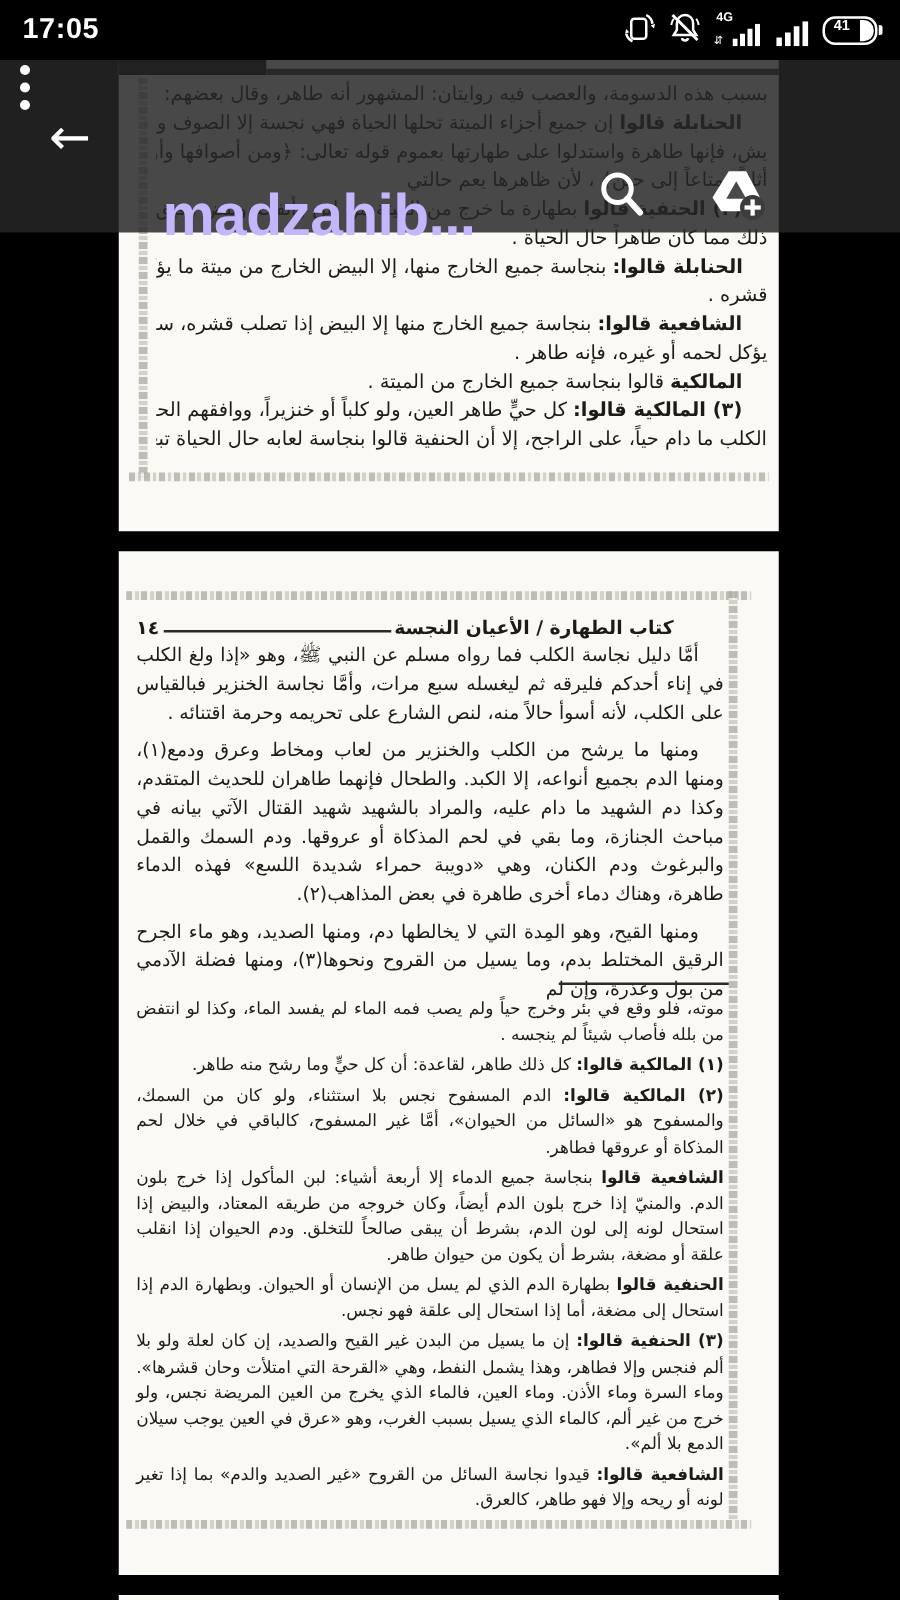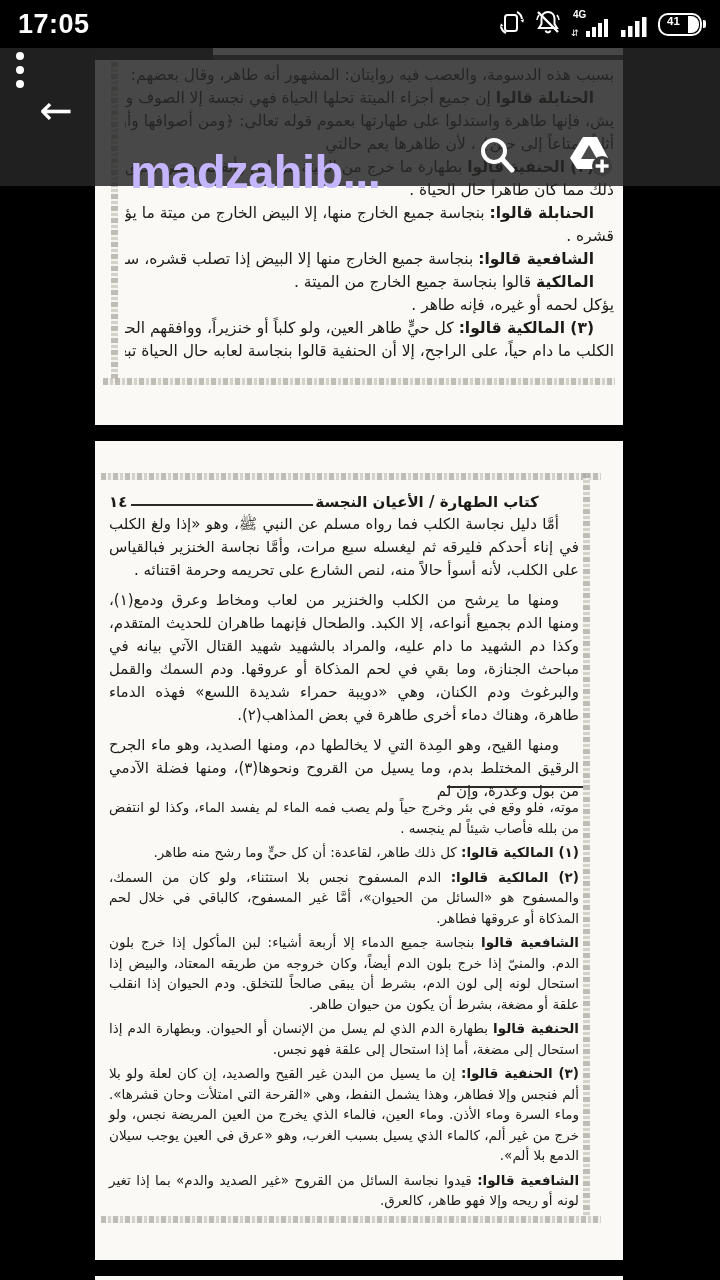--- a/index.html
+++ b/index.html
@@ -1,21 +1,21 @@
 <!DOCTYPE html>
 <html><head>
 <meta charset="utf-8">
 <style>
   html,body{margin:0;padding:0;background:#000;}
   .screen{position:relative;width:720px;height:1280px;background:#000;overflow:hidden;
           font-family:"DejaVu Sans",sans-serif;}
 
   
   .status-bar{position:absolute;left:0;top:0;width:720px;height:48px;background:#000;}
-  .status-time{position:absolute;left:18px;top:9px;color:#fff;font-size:27px;font-weight:600;
+  .status-time{position:absolute;left:18px;top:9px;color:#fff;font-size:23px;font-weight:600;
                font-family:"Liberation Sans",sans-serif;letter-spacing:.5px;}
   .status-icons{position:absolute;right:14px;top:0;height:48px;display:flex;align-items:center;gap:11px;}
   .sim1{position:relative;width:38px;height:32px;}
   .sim1 .net{position:absolute;left:1px;top:1px;color:#fff;font-size:10px;font-weight:700;
              font-family:"Liberation Sans",sans-serif;}
   .sim1 .updown{position:absolute;left:-1px;bottom:2px;color:#fff;font-size:9px;line-height:9px;}
   .sim1 svg{position:absolute;right:0;bottom:3px;}
   .battery{position:relative;display:flex;align-items:center;}
   .batt-body{position:relative;width:40px;height:19px;border:2px solid #fff;border-radius:10px;
              display:flex;align-items:flex-start;}
@@ -135,22 +135,22 @@
     <div class="p1-lines">
       <div class="line"><span class="b"></span> <span>بسبب هذه الدسومة، والعصب فيه روايتان: المشهور أنه طاهر، وقال بعضهم: الأصح نجاسته .</span></div>
       <div class="line ind"><span class="b">الحنابلة قالوا</span> <span>إن جميع أجزاء الميتة تحلها الحياة فهي نجسة إلا الصوف والشعر والوبر</span></div>
       <div class="line"><span class="b"></span> <span>يش، فإنها طاهرة واستدلوا على طهارتها بعموم قوله تعالى: ﴿ومن أصوافها وأوبارها وأشعارها</span></div>
       <div class="line"><span class="b"></span> <span>أثاثاً ومتاعاً إلى حين﴾ ، لأن ظاهرها يعم حالتي</span></div>
       <div class="line ind"><span class="b">(٢) الحنفية قالوا</span> <span>بطهارة ما خرج من الميتة من لبن وأنفحة وبيض رقيق القشرة أو غليظها ونحو</span></div>
       <div class="line"><span class="b"></span> <span>ذلك مما كان طاهراً حال الحياة .</span></div>
       <div class="line ind"><span class="b">الحنابلة قالوا:</span> <span>بنجاسة جميع الخارج منها، إلا البيض الخارج من ميتة ما يؤكل إن تصلب</span></div>
       <div class="line"><span class="b"></span> <span>قشره .</span></div>
       <div class="line ind"><span class="b">الشافعية قالوا:</span> <span>بنجاسة جميع الخارج منها إلا البيض إذا تصلب قشره، سواء كان من ميتة ما</span></div>
+      <div class="line"><span class="b"></span> <span>يؤكل لحمه أو غيره، فإنه طاهر .</span></div>
       <div class="line ind"><span class="b">المالكية</span> <span>قالوا بنجاسة جميع الخارج من الميتة .</span></div>
-      <div class="line"><span class="b"></span> <span>يؤكل لحمه أو غيره، فإنه طاهر .</span></div>
       <div class="line ind"><span class="b">(٣) المالكية قالوا:</span> <span>كل حيٍّ طاهر العين، ولو كلباً أو خنزيراً، ووافقهم الحنفية على طهارة عين</span></div>
       <div class="line"><span class="b"></span> <span>الكلب ما دام حياً، على الراجح، إلا أن الحنفية قالوا بنجاسة لعابه حال الحياة تبعاً لنجاسة لحمه بعد =</span></div>
     </div>
   </div>
 
   <div class="page page2">
     <div class="orn-h" style="left:6px;right:22px;top:32px;"></div>
     <div class="orn-v" style="left:488px;top:32px;height:743px;"></div>
     <div class="orn-h" style="left:6px;right:22px;top:775px;"></div>
 

